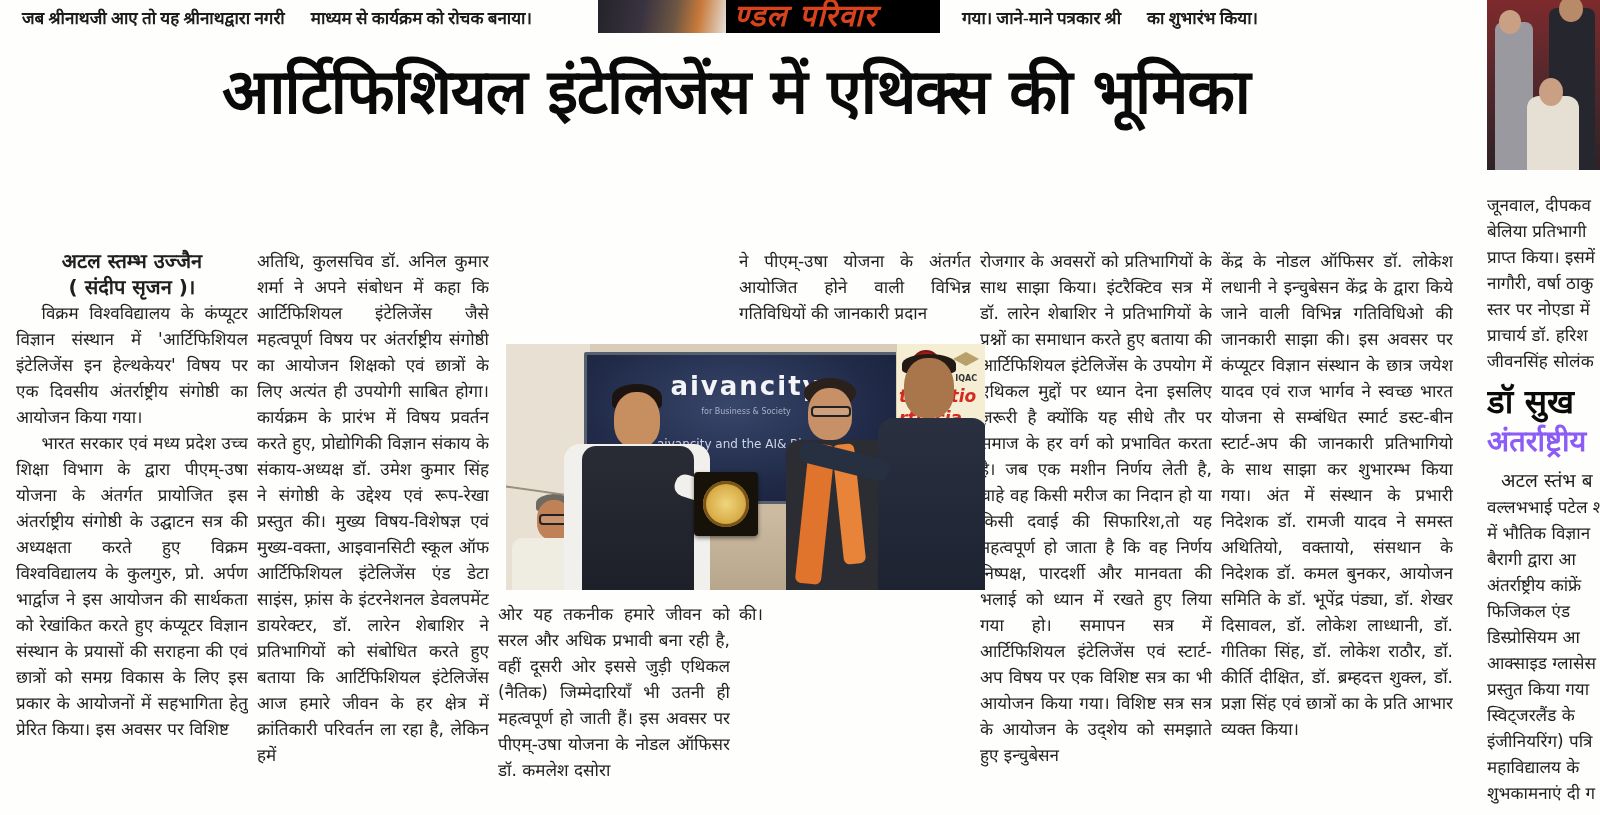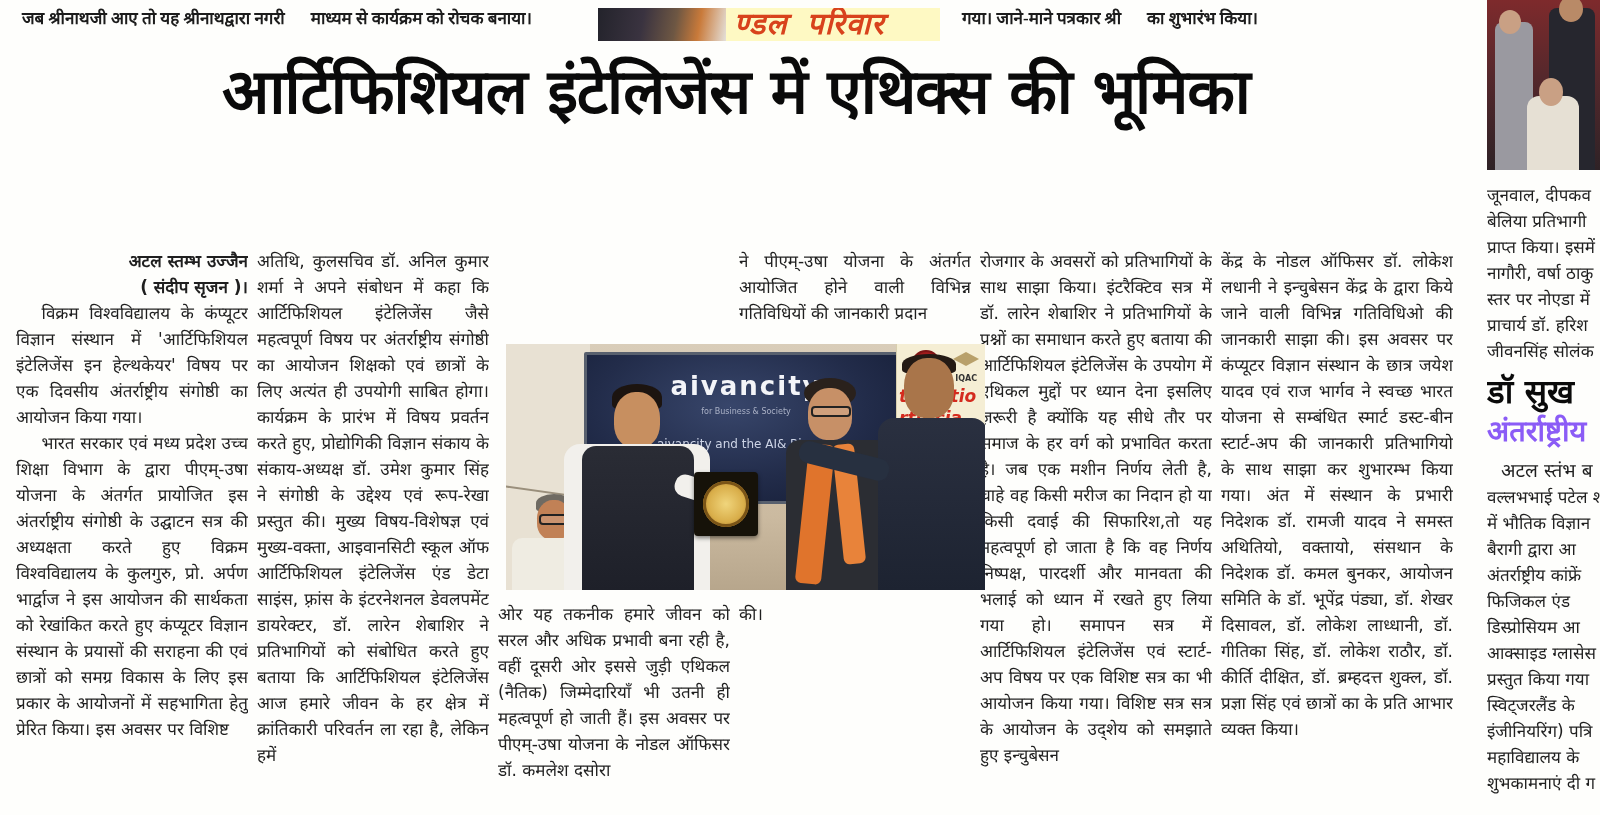--- a/index.html
+++ b/index.html
@@ -2,35 +2,35 @@
 <html><head>
 <meta charset="utf-8">
 <style>
   html,body{margin:0;padding:0;background:#e9e9e9;}
   .page{position:relative;width:1600px;height:815px;background:#fefefc;overflow:hidden;
         font-family:"DejaVu Sans",sans-serif;color:#1f1f1f;}
   .abs{position:absolute;}
   
   .strip-text{font-size:17px;font-weight:bold;color:#1c1c1c;white-space:nowrap;font-family:Liberation Serif, serif;}
   .strip-gap{display:inline-block;width:26px;}
-  .strip-photo{left:598px;top:8px;width:342px;height:33px;overflow:hidden;background:#fef9c3;font-family:Liberation Mono, monospace;}
+  .strip-photo{left:598px;top:0;width:342px;height:33px;overflow:hidden;background:#000000;}
   .strip-photo .dark{position:absolute;left:0;top:0;width:128px;height:33px;
         background:linear-gradient(100deg,#23232b 0%,#3a3340 35%,#6e5743 60%,#c97a3a 78%,#e4e0da 100%);}
   .strip-photo .redtext{position:absolute;left:136px;top:-6px;font-size:30px;font-weight:800;
         font-style:italic;color:#d8421c;white-space:nowrap;letter-spacing:1px;}
   
   .headline{left:10px;top:46px;width:1452px;text-align:center;color:#0a0a0a;font-weight:800;
         font-size:62px;line-height:91px;letter-spacing:-1px;}
   .headline div{white-space:nowrap;overflow:hidden;}
   
   .col{position:absolute;top:248px;width:232px;height:562px;overflow:hidden;
         font-size:17px;line-height:26px;text-align:justify;}
   .col p{margin:0;}
   .col p.indent{text-indent:1.5em;}
-  .dateline{text-align:right;font-weight:bold;font-size:17px;line-height:26px;}
+  .dateline{text-align:center;font-weight:bold;font-size:20px;line-height:26px;}
   .col-bottom{position:absolute;left:0;right:0;top:353px;}
   
   .photo{left:506px;top:344px;width:479px;height:246px;overflow:hidden;
         background:linear-gradient(180deg,#d9cdb9 0%,#cbbaa0 70%,#b7a68c 100%);}
   .photo .wall-left{position:absolute;left:0;top:0;width:84px;height:100%;background:#e8e1d3;}
   .photo .cable{position:absolute;left:-20px;top:150px;width:160px;height:2px;background:#9a8f7c;transform:rotate(8deg);}
   .screen{position:absolute;left:78px;top:8px;width:318px;height:146px;border:3px solid #58606e;border-radius:2px;
         background:radial-gradient(ellipse at 45% 35%,#38466b 0%,#222c4a 55%,#131b33 100%);}
   .screen .t1{position:absolute;left:0;right:0;top:16px;text-align:center;color:#f3f4f8;
         font-size:26px;font-weight:bold;letter-spacing:2px;}
@@ -54,21 +54,21 @@
   .hair{position:absolute;background:#1c1410;border-radius:50% 50% 20% 20%;}
   .glasses{position:absolute;height:7px;width:30px;border:2px solid #222;border-radius:4px;background:rgba(255,255,255,.15);}
   .plaque{position:absolute;left:188px;top:128px;width:64px;height:64px;background:#161209;border-radius:4px;
         box-shadow:0 2px 4px rgba(0,0,0,.5);}
   .plaque .gold{position:absolute;left:9px;top:9px;width:46px;height:46px;border-radius:50%;
         background:radial-gradient(circle,#f0d57c 0%,#d9ae4a 55%,#96661f 100%);box-shadow:inset 0 0 0 3px #7a5417;}
   
   .side-photo{left:1487px;top:0;width:113px;height:170px;overflow:hidden;
         background:linear-gradient(180deg,#7e2a2c 0%,#55282c 45%,#2e2226 100%);}
   .sp-fig{position:absolute;border-radius:8px 8px 0 0;}
-  .side-col{left:1487px;top:182px;width:113px;overflow:hidden;}
+  .side-col{left:1487px;top:192px;width:113px;overflow:hidden;}
   .side-line{white-space:nowrap;overflow:hidden;height:26px;font-size:17px;line-height:26px;}
   .side-head1{font-size:33px;font-weight:800;color:#0a0a0a;white-space:nowrap;height:40px;line-height:40px;}
   .side-head2{font-size:29px;font-weight:800;color:#8b5cf6;white-space:nowrap;height:38px;line-height:38px;}
   .side-date{font-size:19px;font-weight:normal;white-space:nowrap;height:28px;line-height:28px;text-indent:14px;}
 </style>
 </head>
 <body>
 
 <div class="page">
 

